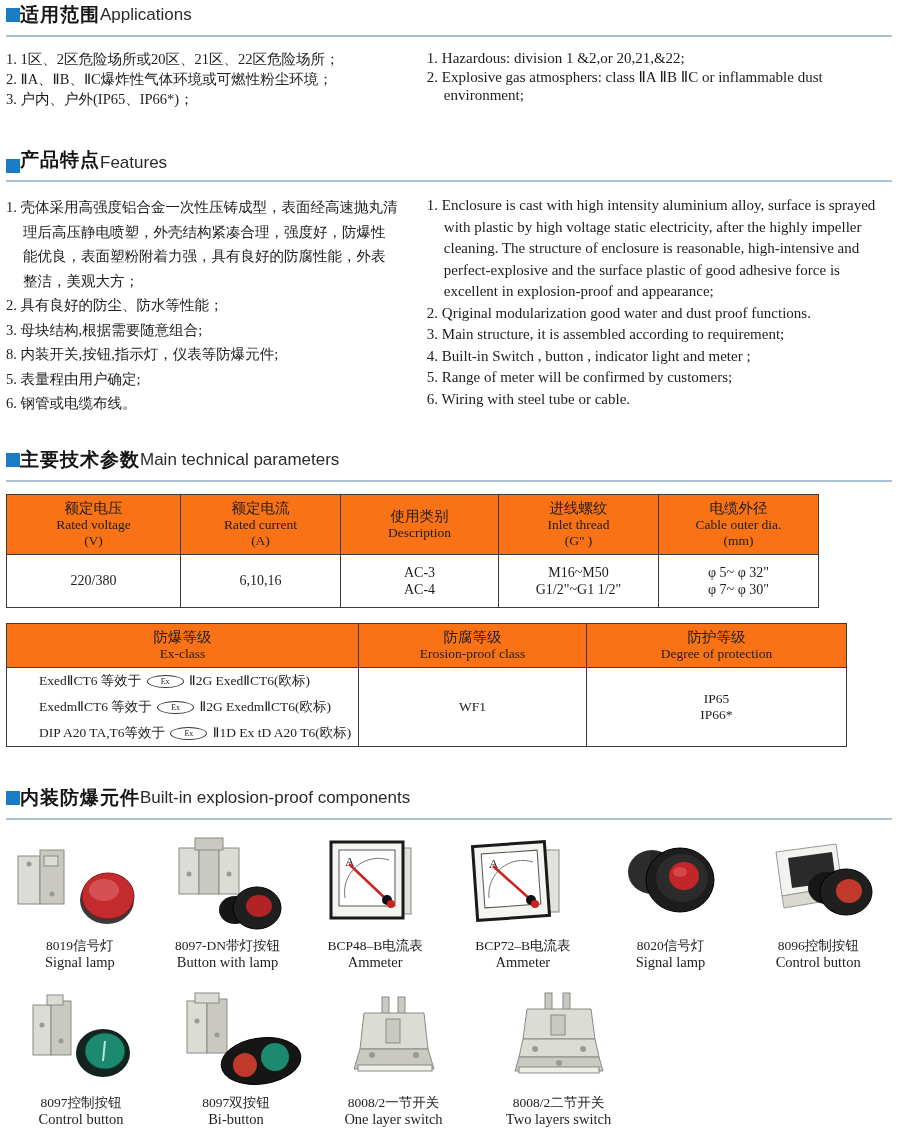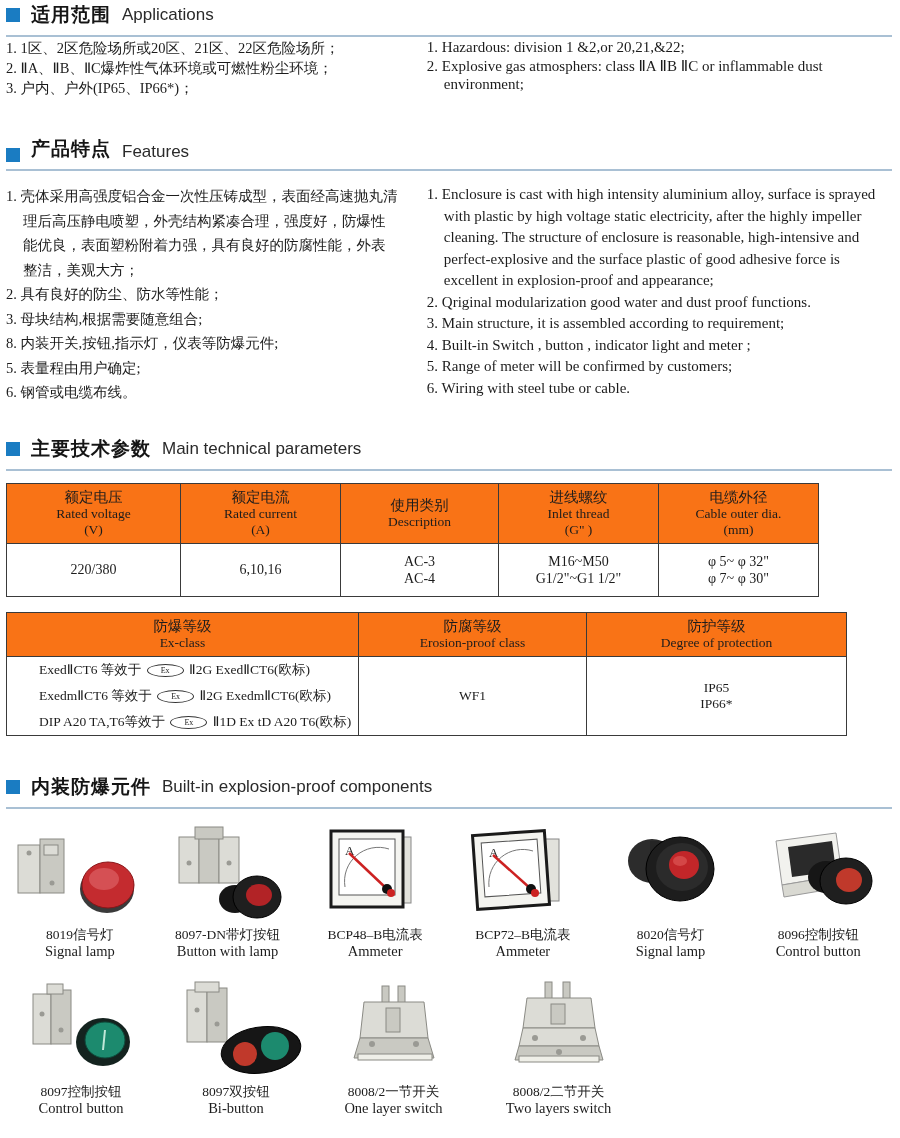--- a/index.html
+++ b/index.html
@@ -5,34 +5,34 @@
   * { margin:0; padding:0; box-sizing:border-box; }
   html,body { background:#ffffff; }
   body {
     width:900px; height:1138px;
     font-family:"Liberation Serif", serif;
     color:#1c1c1c; overflow:hidden; position:relative;
   }
   .page { padding:2px 8px 0 6px; }
 
   
-  .section-header { display:flex; align-items:center; gap:11px; margin-top:0; }
+  .section-header { display:flex; align-items:center; margin-top:0; }
   .bullet { width:14px; height:14px; background:#1a7cc2; flex:0 0 auto; }
   .title-cn { font-family:"Liberation Sans", sans-serif; font-weight:bold; font-size:19px; color:#151515; letter-spacing:1px; }
   .title-en { font-family:"Liberation Sans", sans-serif; font-size:17px; color:#2a2a2a; }
   .header-rule { border:none; border-top:2px solid #a9c0d4; margin:7px 0 0 0; }
 
   
   .two-col { display:grid; grid-template-columns: 47.5% 52.5%; }
   .list-cn { font-size:14.5px; }
   .list-en { font-size:15px; }
   .li { padding-left:17px; text-indent:-17px; }
   .apps .list-cn .li { line-height:20px; }
   .apps .list-en .li { line-height:18.5px; }
-  .apps { margin-top:1px; }
+  .apps { margin-top:12px; }
   .features-lists { margin-top:13px; }
   .features-lists .list-cn .li { line-height:24.5px; }
   .features-lists .list-en .li { line-height:21.5px; }
 
   
   table { border-collapse:collapse; table-layout:fixed; }
   .param-table { width:812px; margin-top:12px; }
   .class-table { width:840px; margin-top:15px; }
   th, td { border:1.5px solid #3a3a3a; text-align:center; vertical-align:middle; }
   th { background:#f97316; font-weight:normal; padding:5px 2px; }

